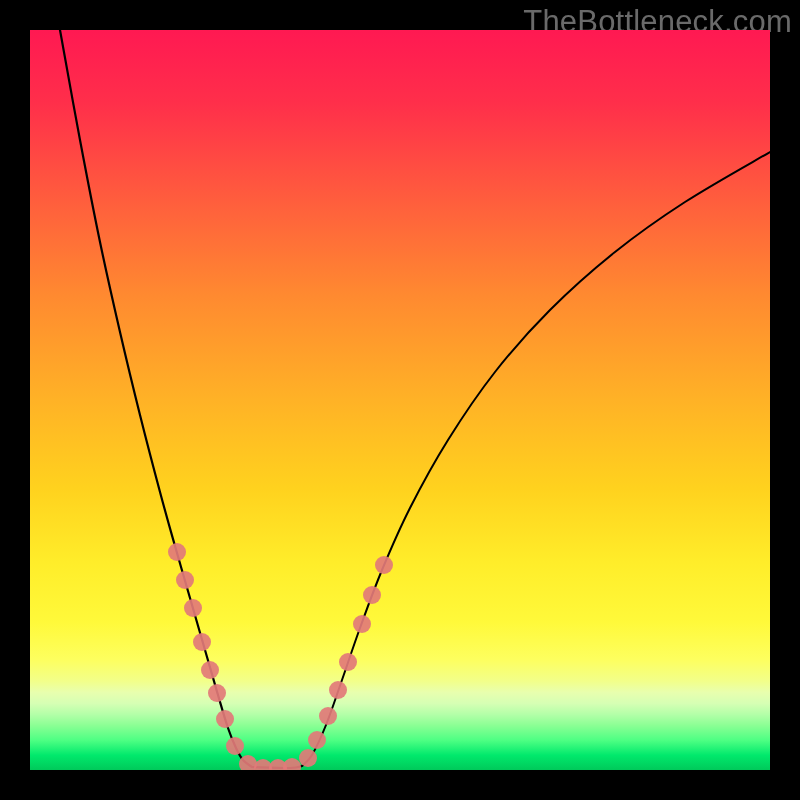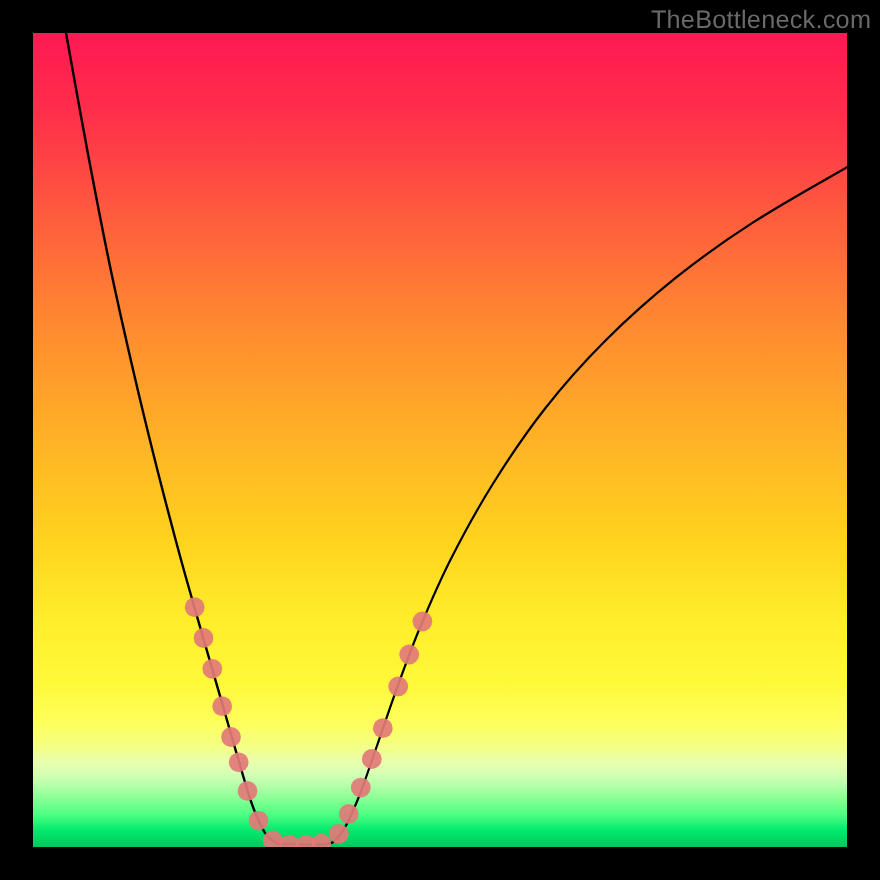--- a/index.html
+++ b/index.html
@@ -44,21 +44,21 @@
       #4dff83 96%,
       #01e96c 98%,
       #00c95a 100%
     );
   }
   .watermark {
     position: absolute;
     top: 4px;
     right: 8px;
     font-family: Arial, Helvetica, sans-serif;
-    font-size: 23px;
+    font-size: 31px;
     color: #6a6a6a;
     letter-spacing: 0.2px;
     user-select: none;
   }
   svg.overlay {
     position: absolute;
     left: 0;
     top: 0;
     width: 740px;
     height: 740px;

